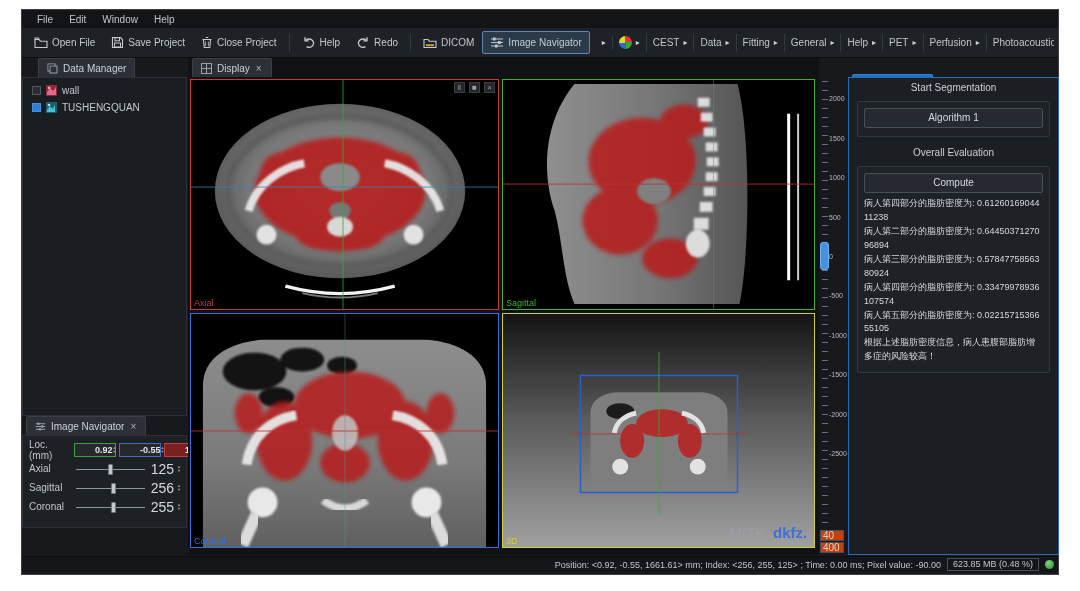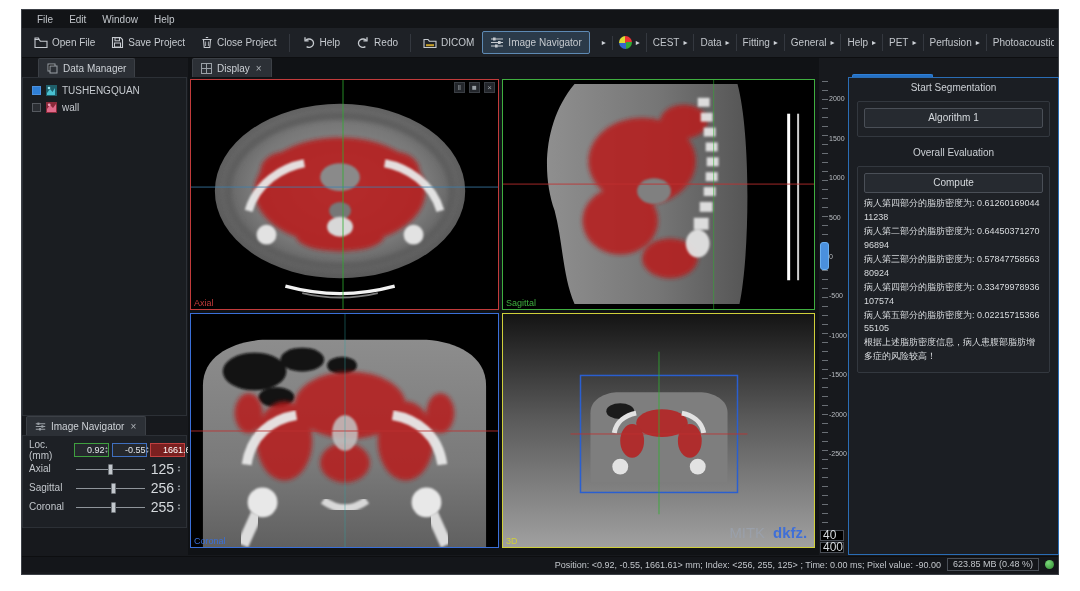--- a/index.html
+++ b/index.html
@@ -43,21 +43,21 @@
   .cbox { width:9px; height:9px; border:1px solid #55595f; background:#2a2d32; flex:none; }
   .cbox.checked { background:#2f7fd6; border-color:#4a90dd; }
   .nodeicon { width:11px; height:11px; flex:none; }
 
   .nav-panel { position:absolute; left:0; top:406px; width:166px; height:112px; }
   .nav-body { position:absolute; top:19px; left:0; right:1px; bottom:0; background:#1d2025;
               border:1px solid #2c3036; padding:4px 5px 2px 6px; }
   .nav-row { display:flex; align-items:center; height:19px; gap:3px; }
   .nav-label { width:42px; color:#c2c6cb; flex:none; }
   .spinbox { display:inline-flex; align-items:center; justify-content:space-between; width:35px; height:14px;
-             padding:0 12px; background:#25282d; font-size:9px; color:#e3e6ea; }
+             padding:0 20px; background:#25282d; font-size:9px; color:#e3e6ea;font-weight:bold; }
   .spin-arrows { display:flex; flex-direction:column; line-height:4px; font-size:4px; color:#9aa0a6; }
   .sbx { border:1px solid #3f9f3f; }
   .sby { border:1px solid #3f6fbf; }
   .sbz { border:1px solid #c04040; background:#7a2020; color:#fff; }
   .slider { position:relative; flex:1; height:14px; }
   .slider .track { position:absolute; left:2px; right:2px; top:7px; height:1px; background:#8f959b; }
   .slider .handle { position:absolute; top:2px; width:5px; height:11px; background:#c3c8cd; border:1px solid #70757b; border-radius:1px; }
   .nav-val { width:24px; text-align:right; color:#d5d9dd; font-size:14px; flex:none; }
 
   
@@ -74,22 +74,22 @@
                    display:inline-flex; align-items:center; justify-content:center; }
 
   
   .lw-col { position:absolute; left:797px; top:48px; width:29px; height:497px; background:#17191d; }
   .lw-scale { position:absolute; left:0; top:23px; width:100%; height:443px; }
   .lw-ticks { position:absolute; left:3px; top:0; bottom:0; width:6px;
               background:repeating-linear-gradient(to bottom, #6a6f75 0 1px, transparent 1px 9px); }
   .lw-tick-label { position:absolute; left:10px; transform:translateY(-50%); font-size:7px; color:#b9bdc2; white-space:nowrap; }
   .lw-handle { position:absolute; left:1px; top:39.5%; width:9px; height:28px; transform:translateY(-50%);
                background:#4a90dd; border:1px solid #6cb0f0; border-radius:3px; }
-  .lw-box { position:absolute; left:1px; width:24px; height:11px; line-height:9px; font-size:12px; color:#d5d9dd;
-            background:#000000; border:1px solid #4a4f57; padding-left:2px; }
+  .lw-box { position:absolute; left:1px; width:24px; height:11px; line-height:9px; font-size:10px; color:#d5d9dd;
+            background:#c2410c; border:1px solid #4a4f57; padding-left:2px; }
 
   
   .fs-panel { position:absolute; left:826px; top:48px; width:211px; height:497px; }
   .fs-tab { background:#2470c4; border-color:#2f7fd6; color:#fff; }
   .fs-body { position:absolute; top:19px; left:0; right:0; bottom:0; background:#1b1e23;
              border:1px solid #2a6db5; padding:4px 8px; overflow:hidden; }
   .fs-group { border:1px solid #33383f; background:#1e2126; border-radius:2px; margin-bottom:10px; padding:6px 6px 8px; }
   .fs-title { text-align:center; color:#ccd0d5; margin-bottom:8px; font-size:10px; }
   .fs-btn { display:block; width:100%; height:20px; background:#262a30; border:1px solid #4a4f57; border-radius:2px;
             color:#d5d9dd; font-size:10px; text-align:center; line-height:18px; }
@@ -222,36 +222,36 @@
         <svg width="11" height="11" viewBox="0 0 11 11">
               <rect x="1" y="1" width="7" height="7" fill="#6a7widt1" stroke="#9aa0a6"></rect>
               <rect x="3" y="3" width="7" height="7" fill="#2c3036" stroke="#9aa0a6"></rect>
             </svg>
         <span>Data Manager</span>
       </span>
     </div>
     <div class="dm-body">
       <div style="height:4px"></div>
       <div class="tree-row">
+        <span class="cbox"></span>
+        <svg class="nodeicon" viewBox="0 0 11 11">
+              <rect x="0" y="0" width="11" height="11" fill="#8a2a3a"></rect>
+              <path d="M1 7 L4 3 L7 6 L10 2 V10 H1 Z" fill="#e06a8a"></path>
+              <circle cx="3.2" cy="2.8" r="1.4" fill="#f0a0b8"></circle>
+            </svg>
+        <span>wall</span>
+      </div>
+      <div class="tree-row">
         <span class="cbox checked"></span>
         <svg class="nodeicon" viewBox="0 0 11 11">
               <rect x="0" y="0" width="11" height="11" fill="#1f5f6a"></rect>
               <path d="M1 8 L4 4 L6.5 7 L9 3 V10 H1 Z" fill="#49c0d0"></path>
               <circle cx="3" cy="3" r="1.3" fill="#9ae6f0"></circle>
             </svg>
         <span>TUSHENGQUAN</span>
-      </div>
-      <div class="tree-row">
-        <span class="cbox"></span>
-        <svg class="nodeicon" viewBox="0 0 11 11">
-              <rect x="0" y="0" width="11" height="11" fill="#8a2a3a"></rect>
-              <path d="M1 7 L4 3 L7 6 L10 2 V10 H1 Z" fill="#e06a8a"></path>
-              <circle cx="3.2" cy="2.8" r="1.4" fill="#f0a0b8"></circle>
-            </svg>
-        <span>wall</span>
       </div>
     </div>
   </div>
 
   <div class="nav-panel">
     <div class="tabbar" style="left:4px; top:0;">
       <span class="tab">
         <svg width="11" height="11" viewBox="0 0 14 13">
               <path d="M1 3h12M1 6.5h12M1 10h12" stroke="#9aa0a6" stroke-width="1.4"></path>
               <rect x="3" y="1.5" width="2.6" height="3" fill="#9aa0a6"></rect>

